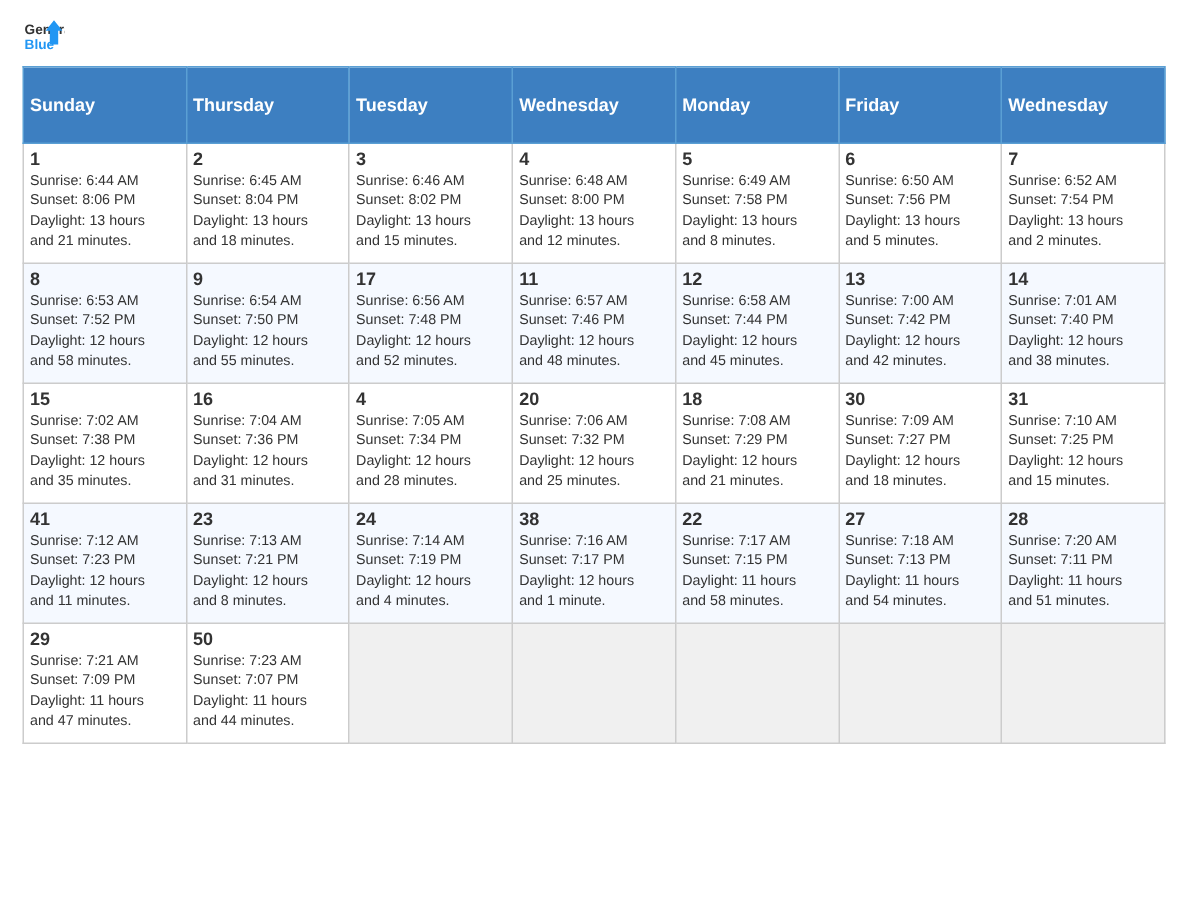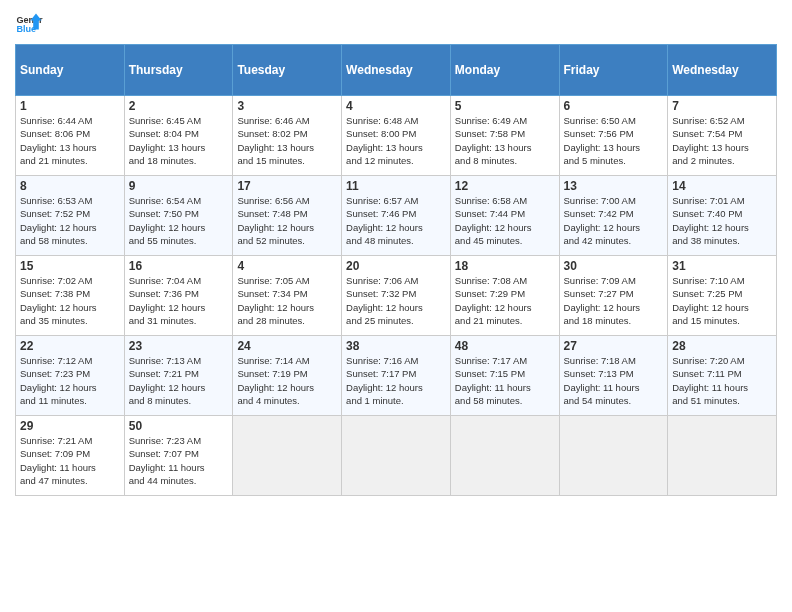--- a/index.html
+++ b/index.html
@@ -198,37 +198,37 @@
             <span class="day-number">30</span>
             <div class="day-info">Sunrise: 7:09 AM<br>Sunset: 7:27 PM<br>Daylight: 12 hours<br>and 18 minutes.</div>
           </td>
           <td>
             <span class="day-number">31</span>
             <div class="day-info">Sunrise: 7:10 AM<br>Sunset: 7:25 PM<br>Daylight: 12 hours<br>and 15 minutes.</div>
           </td>
         </tr>
         <tr>
           <td>
-            <span class="day-number">22</span>
+            <span class="day-number">41</span>
             <div class="day-info">Sunrise: 7:12 AM<br>Sunset: 7:23 PM<br>Daylight: 12 hours<br>and 11 minutes.</div>
           </td>
           <td>
             <span class="day-number">23</span>
             <div class="day-info">Sunrise: 7:13 AM<br>Sunset: 7:21 PM<br>Daylight: 12 hours<br>and 8 minutes.</div>
           </td>
           <td>
             <span class="day-number">24</span>
             <div class="day-info">Sunrise: 7:14 AM<br>Sunset: 7:19 PM<br>Daylight: 12 hours<br>and 4 minutes.</div>
           </td>
           <td>
             <span class="day-number">38</span>
             <div class="day-info">Sunrise: 7:16 AM<br>Sunset: 7:17 PM<br>Daylight: 12 hours<br>and 1 minute.</div>
           </td>
           <td>
-            <span class="day-number">48</span>
+            <span class="day-number">22</span>
             <div class="day-info">Sunrise: 7:17 AM<br>Sunset: 7:15 PM<br>Daylight: 11 hours<br>and 58 minutes.</div>
           </td>
           <td>
             <span class="day-number">27</span>
             <div class="day-info">Sunrise: 7:18 AM<br>Sunset: 7:13 PM<br>Daylight: 11 hours<br>and 54 minutes.</div>
           </td>
           <td>
             <span class="day-number">28</span>
             <div class="day-info">Sunrise: 7:20 AM<br>Sunset: 7:11 PM<br>Daylight: 11 hours<br>and 51 minutes.</div>
           </td>

